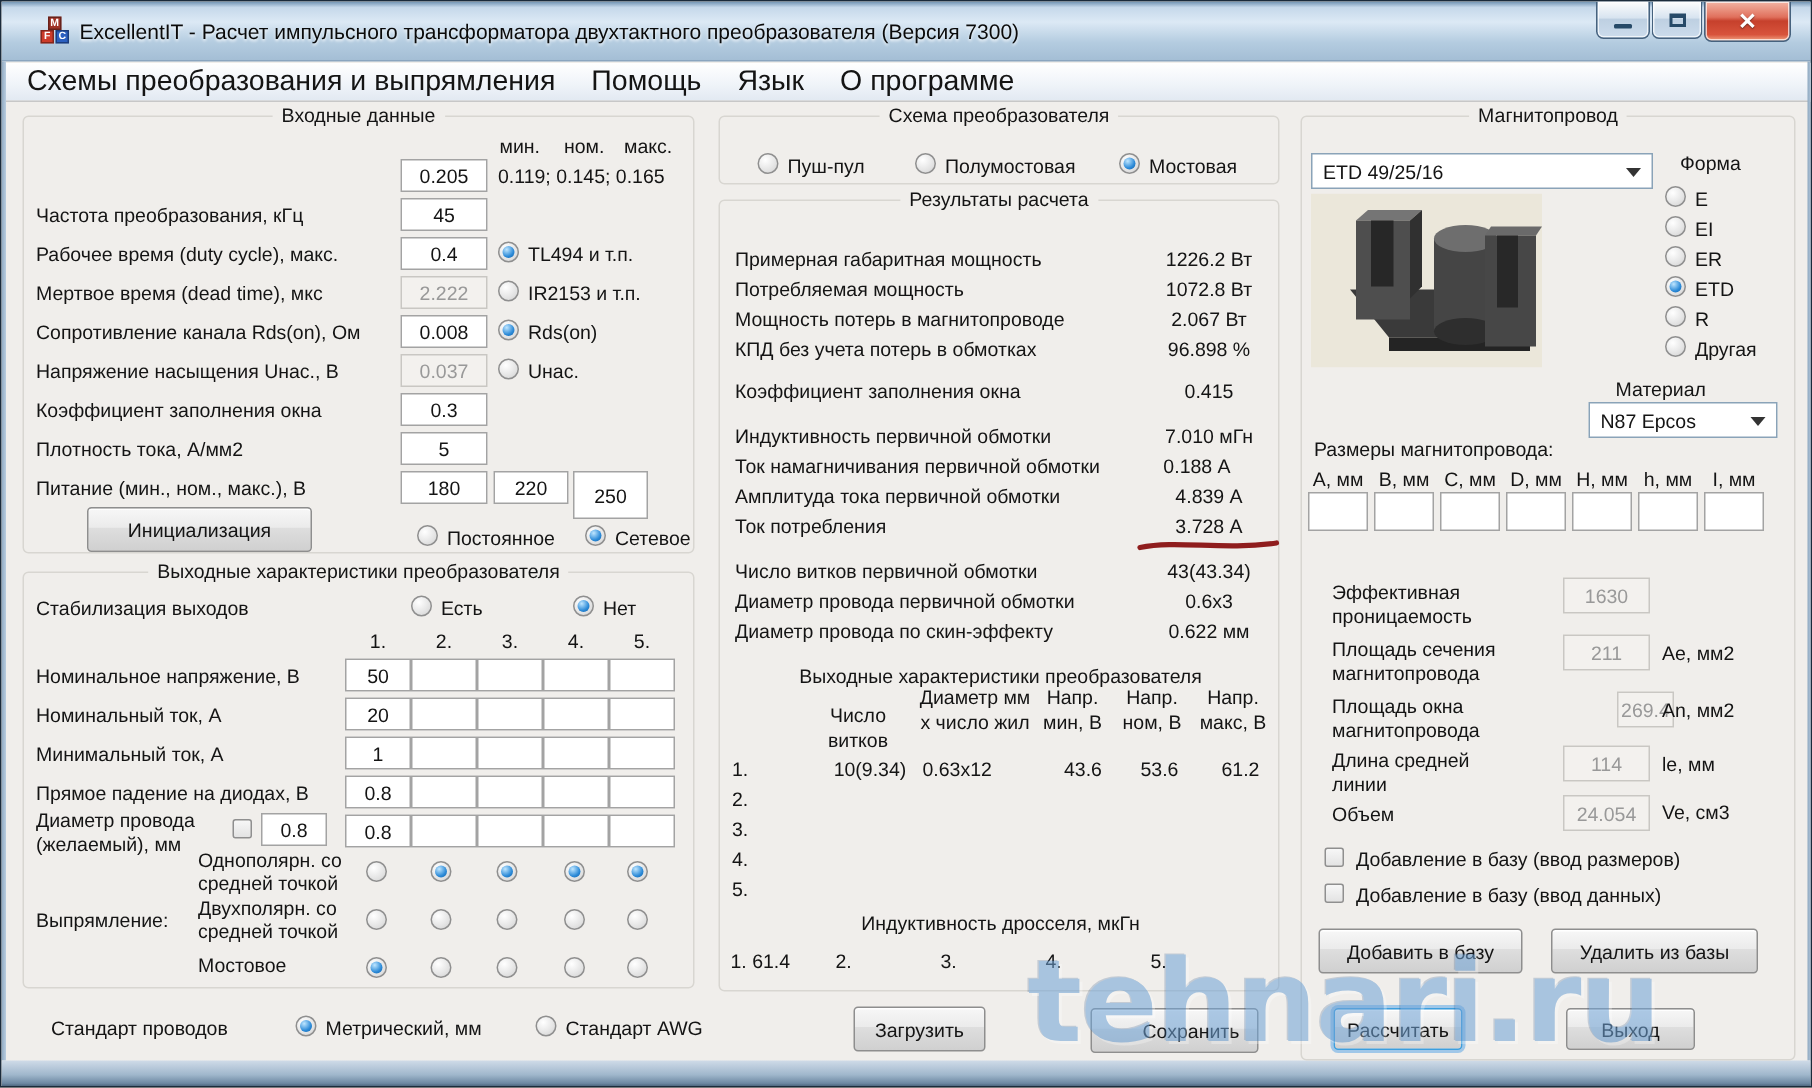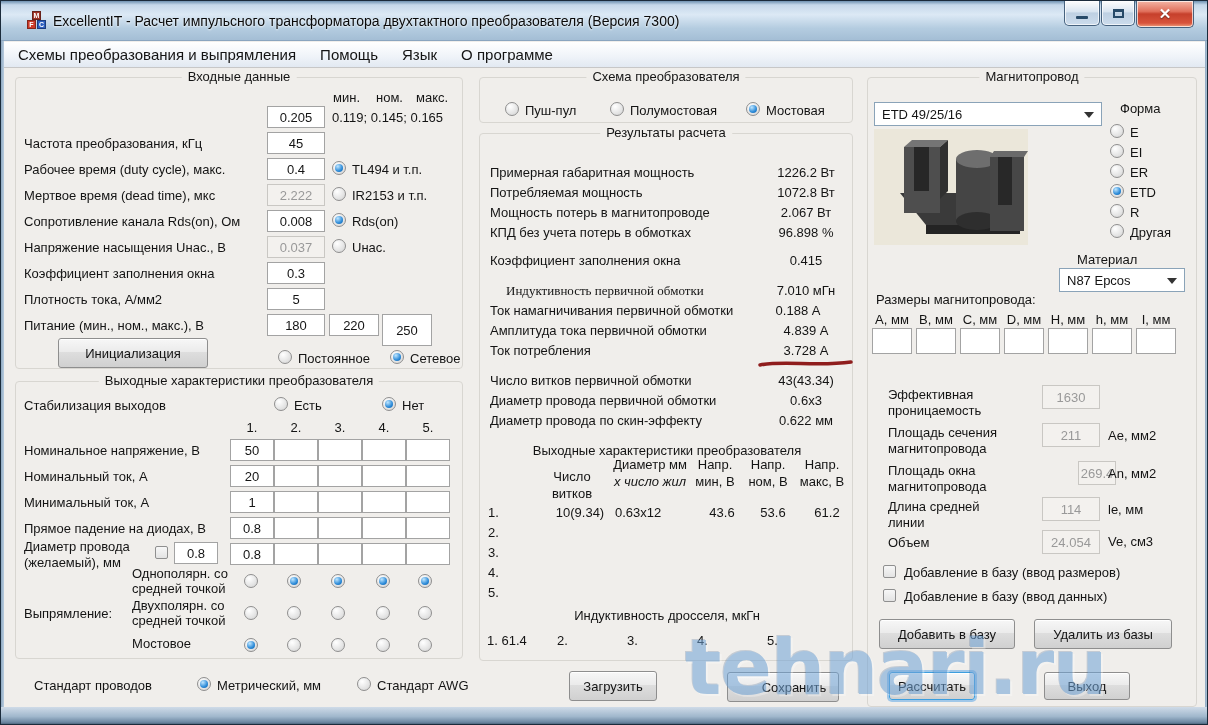--- a/index.html
+++ b/index.html
@@ -46,21 +46,21 @@
   .capbtn { position:absolute; top:0; height:25px; display:flex; align-items:center;
             justify-content:center; border:1px solid #46627e; border-top:none;
             border-radius:0 0 5px 5px;
             background:linear-gradient(#fdfdfd,#d8e4f0 45%,#bed0e2 50%,#ccdcec);
             box-shadow:inset 0 0 0 1px rgba(255,255,255,.7); }
   .capbtn.close { background:linear-gradient(#f3b5a5,#e0705c 40%,#c6402c 50%,#d8543c 85%,#f0a080); }
   .menubar { position:absolute; left:1px; top:41px; width:1206px; height:26px;
             background:linear-gradient(#ffffff,#f0f4f9 55%,#e2e9f2);
             border-bottom:1px solid #c7c7c7; display:flex; align-items:center; gap:4px;
             padding-left:6px; }
-  .menu-item { font-size:15px; color:#141414; padding:3px 10px; white-space:nowrap;text-align:center; }
+  .menu-item { font-size:19px; color:#141414; padding:3px 10px; white-space:nowrap;text-align:center; }
   .rval { position:absolute; width:92px; text-align:center; font-size:13px; color:#141414; white-space:nowrap; }
   .th2 { position:absolute; font-size:13px; color:#141414; text-align:center; line-height:17px; }
   .watermark { position:absolute; left:684px; top:622px; font-size:76px; font-weight:800;
             font-family:"DejaVu Sans", sans-serif; color:#6fa3d6; opacity:.55; letter-spacing:-1px;
             text-shadow:2px 2px 0 rgba(255,255,255,.5), -1px -1px 0 rgba(40,80,130,.4);
             pointer-events:none; z-index:60; }
   .frame-side { position:absolute; top:40px; width:3px; height:666px;
             background:linear-gradient(90deg,#8fa9c1,#b9cde0); }
   .frame-bottom { position:absolute; left:0; top:706px; width:1208px; height:19px;
             background:linear-gradient(#cfdbe8,#a0b7cc 50%,#6d88a2 80%,#2c4459); }
@@ -249,21 +249,21 @@
     <span class="lbl" style="left:10px;top:31px;">Примерная габаритная мощность</span>
     <span class="rval" style="left:280px;top:31px;">1226.2 Вт</span>
     <span class="lbl" style="left:10px;top:51px;">Потребляемая мощность</span>
     <span class="rval" style="left:280px;top:51px;">1072.8 Вт</span>
     <span class="lbl" style="left:10px;top:71px;">Мощность потерь в магнитопроводе</span>
     <span class="rval" style="left:280px;top:71px;">2.067 Вт</span>
     <span class="lbl" style="left:10px;top:91px;">КПД без учета потерь в обмотках</span>
     <span class="rval" style="left:280px;top:91px;">96.898 %</span>
     <span class="lbl" style="left:10px;top:119px;">Коэффициент заполнения окна</span>
     <span class="rval" style="left:280px;top:119px;">0.415</span>
-    <span class="lbl" style="left:26px;top:149px;font-family:Liberation Serif, serif;">Индуктивность первичной обмотки</span>
+    <span class="lbl" style="left:10px;top:149px;">Индуктивность первичной обмотки</span>
     <span class="rval" style="left:280px;top:149px;">7.010 мГн</span>
     <span class="lbl" style="left:10px;top:169px;">Ток намагничивания первичной обмотки</span>
     <span class="rval" style="left:272px;top:169px;text-align:center;">0.188 А</span>
     <span class="lbl" style="left:10px;top:189px;">Амплитуда тока первичной обмотки</span>
     <span class="rval" style="left:280px;top:189px;">4.839 А</span>
     <span class="lbl" style="left:10px;top:209px;">Ток потребления</span>
     <span class="rval" style="left:280px;top:209px;">3.728 А</span>
     <svg class="abs" style="left:277px;top:224px;" width="97" height="12">
       <path d="M3,7 C 28,2 58,9 94,4" stroke="#8f1d1d" stroke-width="3.5" fill="none" stroke-linecap="round"></path>
     </svg>
@@ -275,21 +275,21 @@
     <span class="rval" style="left:280px;top:279px;">0.622 мм</span>
 
     <span class="lbl" style="left:0;top:309px;width:374px;text-align:center;">Выходные характеристики преобразователя</span>
 
     <div class="th2" style="left:52px;top:322px;width:80px;margin-top:12px;">
       <span style="display:block;">Число</span>
       <span style="display:block;">витков</span>
     </div>
     <div class="th2" style="left:125px;top:322px;width:90px;">
       <span style="display:block;">Диаметр мм</span>
-      <span style="display:block;font-style:italic;">х число жил</span>
+      <span style="display:block;">х число жил</span>
     </div>
     <div class="th2" style="left:205px;top:322px;width:60px;">
       <span style="display:block;">Напр.</span>
       <span style="display:block;">мин, В</span>
     </div>
     <div class="th2" style="left:258px;top:322px;width:60px;">
       <span style="display:block;">Напр.</span>
       <span style="display:block;">ном, В</span>
     </div>
     <div class="th2" style="left:312px;top:322px;width:60px;">

